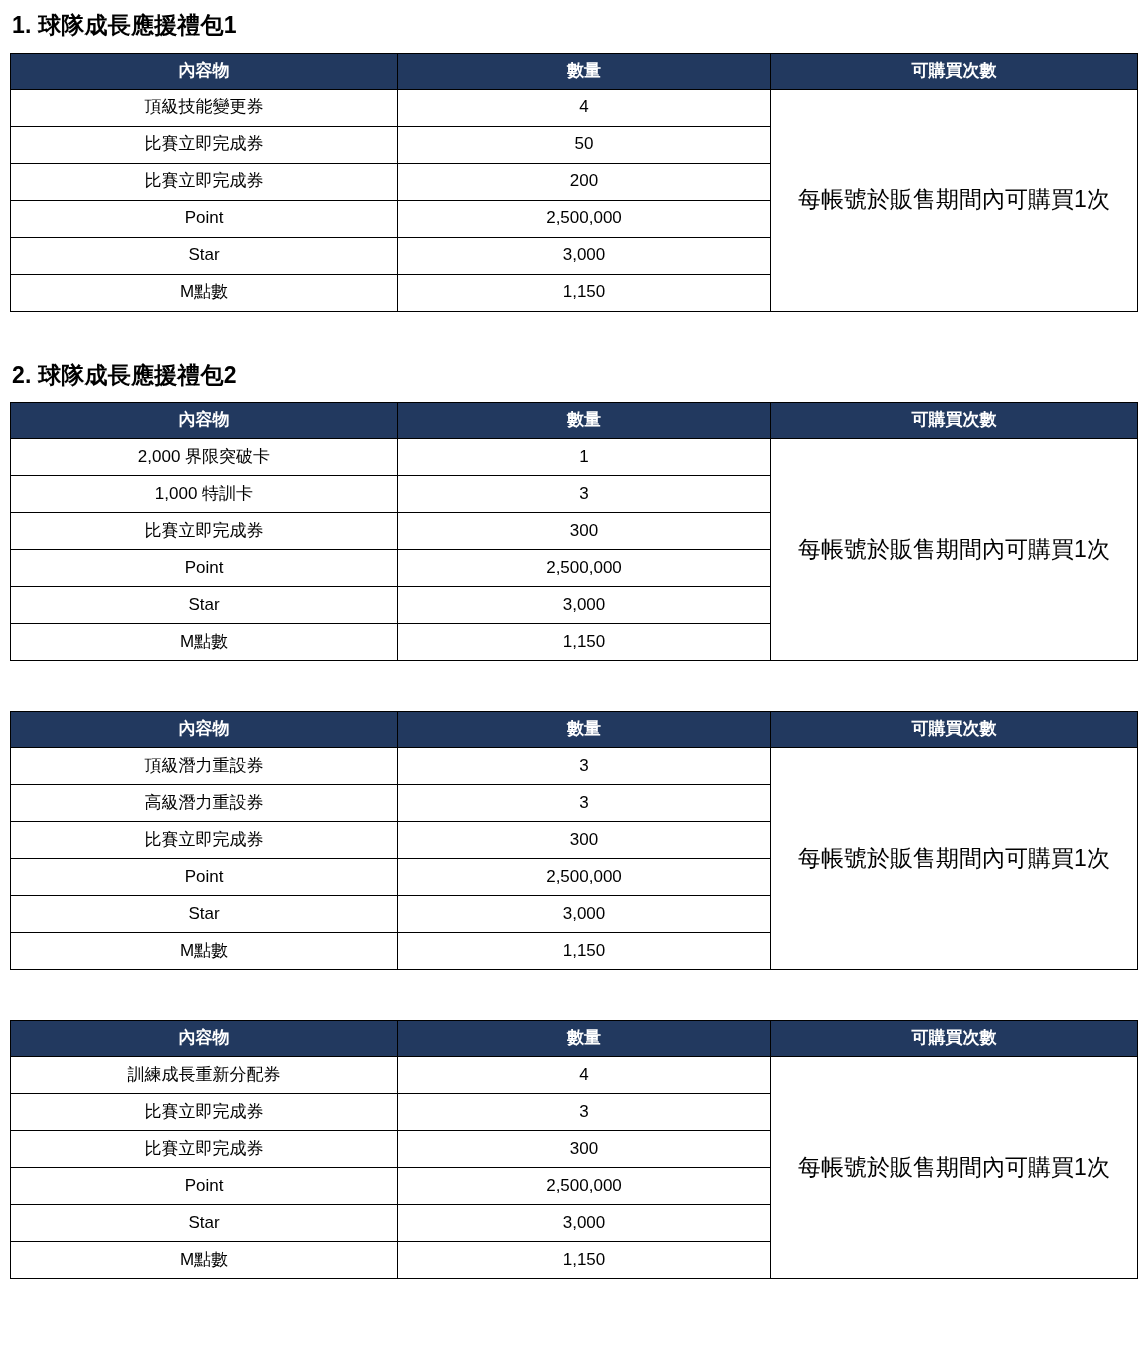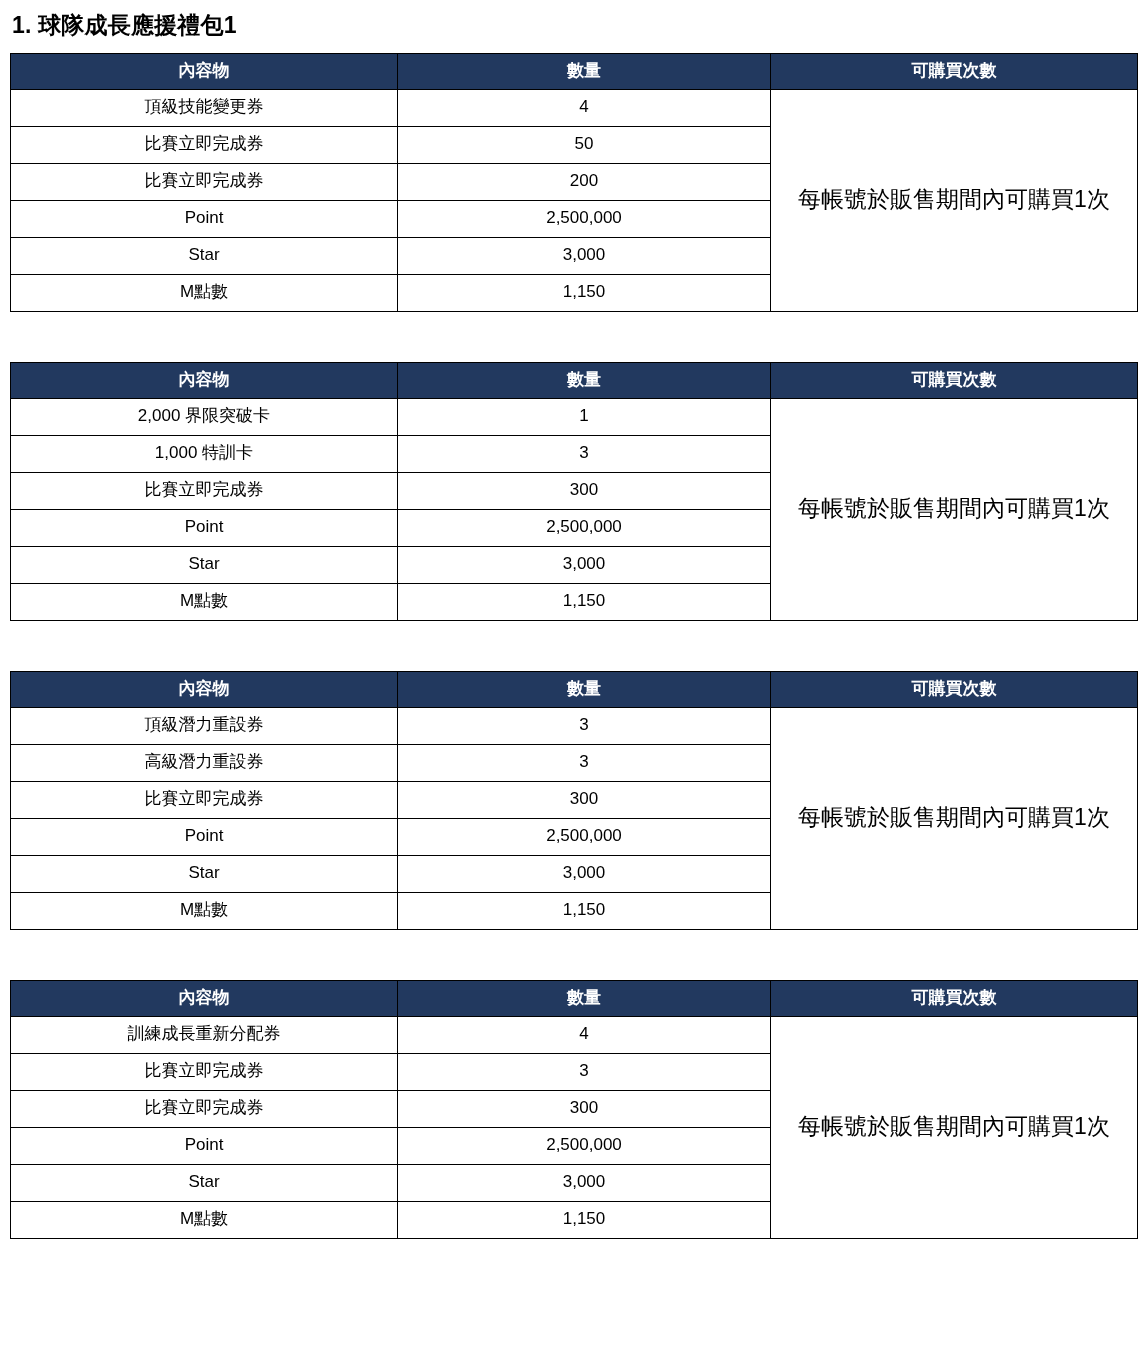--- a/index.html
+++ b/index.html
@@ -93,20 +93,21 @@
         </tr>
         <tr>
           <td>M點數</td>
           <td>1,150</td>
         </tr>
       </tbody>
     </table>
   </div>
 
   <div class="section">
+    <h2 class="section-title">2. 球隊成長應援禮包2</h2>
     <table class="pack-table">
       <colgroup>
           <col style="width:387px">
           <col style="width:373px">
           <col style="width:367px">
         </colgroup>
       <thead>
         <tr>
           <th>內容物</th>
           <th>數量</th>

